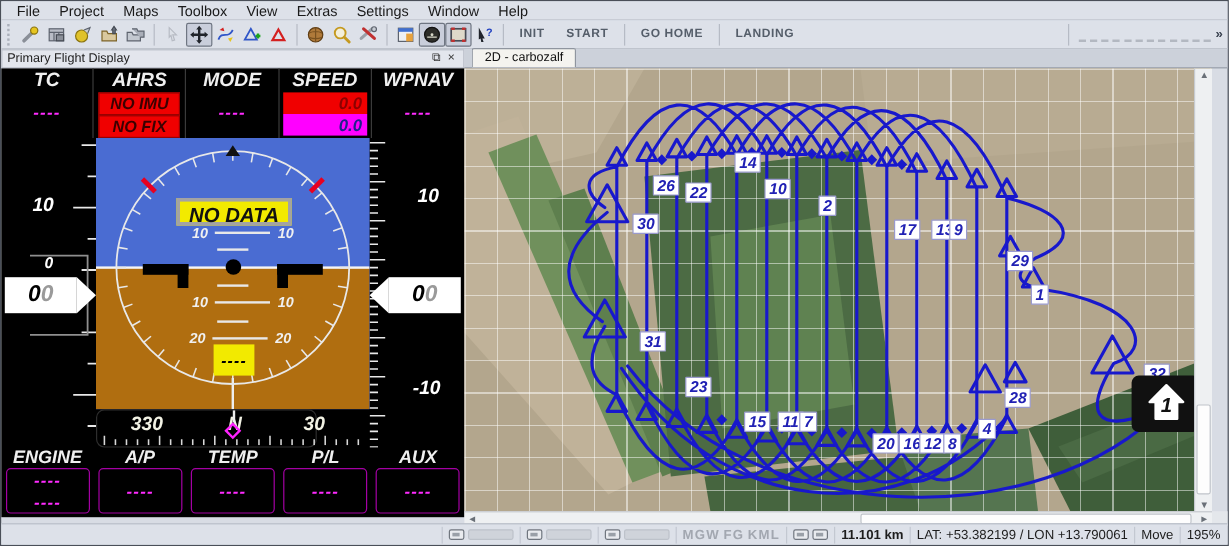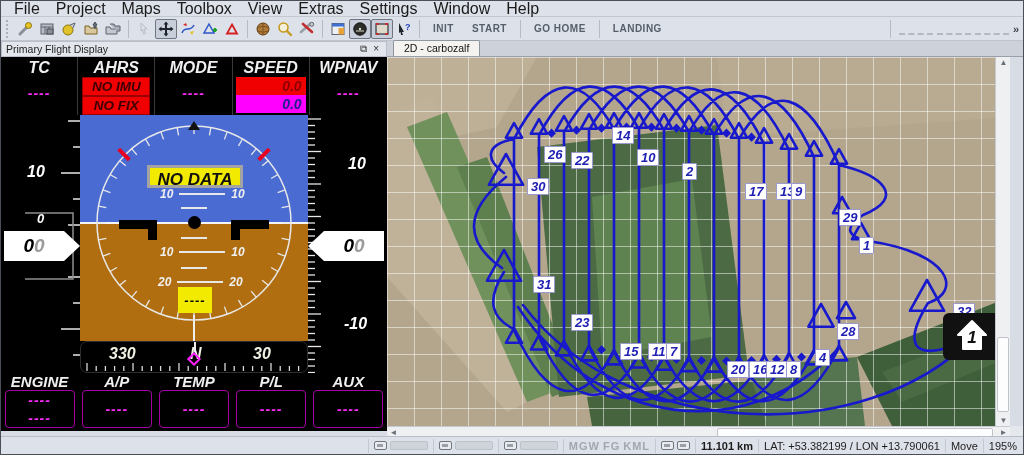--- a/index.html
+++ b/index.html
@@ -1,21 +1,21 @@
 <!DOCTYPE html>
 <html><head>
 <meta charset="utf-8">
 <style>
   * { margin:0; padding:0; box-sizing:border-box; }
   html,body { width:1024px; height:455px; overflow:hidden; }
   body { font-family:"Liberation Sans", sans-serif; background:#d8dce4; border:1px solid #4a4f58; position:relative; }
 
   
   .menubar { height:16px; background:#dde1e9; display:flex; align-items:center; padding-left:6px; gap:2px;
-             border-bottom:1px solid #c2c7d0; font-size:16px; color:#1a1a1a; }
+             border-bottom:1px solid #c2c7d0; font-size:12px; color:#1a1a1a; }
   .menubar span { padding:1px 7px; cursor:default; }
 
   
   .toolbar { height:24px; background:#dde1e9; display:flex; align-items:center; padding-left:4px;
              border-bottom:1px solid #bfc4cd; }
   .tgrip { width:5px; height:18px; border-left:2px dotted #aab0ba; margin:0 3px 0 1px; }
   .tbtn { width:22px; height:20px; display:flex; align-items:center; justify-content:center; border:1px solid transparent; border-radius:2px; }
   .tbtn.pressed { border:1px solid #6f7682; background:#c9cedb; }
   .tbtn.disabled { opacity:.45; }
   .tsep { width:1px; height:18px; background:#b6bbc5; margin:0 4px; }
@@ -71,21 +71,21 @@
   .bracket { position:absolute; width:38px; height:9px; background:#000; top:105px; z-index:3; }
   .bracket:after { content:""; position:absolute; width:9px; height:20px; background:#000; top:0; }
   .brL { left:39px; } .brL:after { right:0; }
   .brR { left:151px; } .brR:after { left:0; }
   .cdot { position:absolute; left:108px; top:101px; width:13px; height:13px; background:#000; border-radius:50%; z-index:3; }
   .banktick { position:absolute; width:4px; height:15px; background:#e80020; top:32px; z-index:2; }
   .topmark { position:absolute; left:108px; top:6px; width:0; height:0; border-left:6px solid transparent; border-right:6px solid transparent; border-bottom:9px solid #111; z-index:2; }
   .ydash { position:absolute; left:98px; top:172px; width:34px; height:26px; background:#f2ea00; z-index:3;
            display:flex; align-items:center; justify-content:center; color:#000; font-weight:bold; font-size:13px; letter-spacing:1px; }
   .lubber { position:absolute; left:113px; top:200px; width:2px; height:26px; background:#eee; z-index:1; }
-  .compass { position:relative; width:228px; height:32px; background:#000; border:1px solid #2e2e2e; border-radius:7px; color:#f2f2e4; }
+  .compass { position:relative; width:184px; height:32px; background:#000; border:1px solid #2e2e2e; border-radius:7px; color:#f2f2e4; }
   .compass .c { position:absolute; font-size:16px; font-weight:bold; top:3px; }
   .diamond { position:absolute; left:108px; top:12px; width:10px; height:10px; border:2px solid #ff22ff; transform:rotate(45deg); background:transparent; }
   .cline { position:absolute; left:113px; top:0; width:1.5px; height:10px; background:#eee; }
 
   
   .pfd-bot { display:flex; height:58px; }
   .bcell { width:77.2px; display:flex; flex-direction:column; align-items:center; }
   .bcell .lab { font-size:15px; font-weight:bold; color:#f0f0f0; line-height:17px; }
   .bbox { width:70px; flex:1; margin-bottom:3px; border:1.5px solid #a400a4; border-radius:4px;
           display:flex; flex-direction:column; align-items:center; justify-content:center; gap:2px; }

